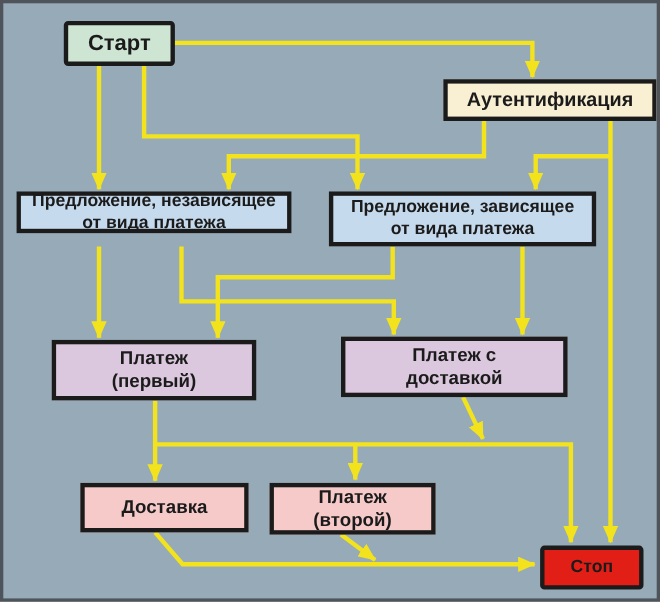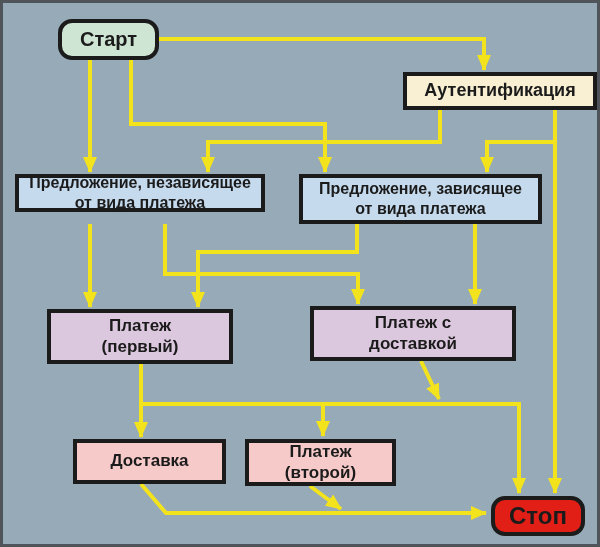--- a/index.html
+++ b/index.html
@@ -17,30 +17,30 @@
     position:absolute;
     box-sizing:border-box;
     border:4px solid #1b1b1b;
     display:flex;align-items:center;justify-content:center;
     text-align:center;
     font-weight:bold;
     color:#1b1b1b;
     white-space:pre-line;
     line-height:1.22;
   }
-  .terminator{border-radius:14px;}
+  .terminator{border-radius:4px;}
   .n-start {left:55px; top:16px; width:101px;height:41px; background:#cfe5d3; font-size:20px;}
   .n-auth  {left:400px;top:69px; width:194px;height:38px; background:#f9efd2; font-size:18px;}
   .n-oindep{left:12px; top:171px;width:250px;height:38px; background:#c6daed; font-size:16px;}
   .n-odep  {left:296px;top:171px;width:243px;height:50px; background:#c6daed; font-size:16px;}
   .n-pay1  {left:44px; top:306px;width:186px;height:55px; background:#dcc8de; font-size:17px;}
   .n-payd  {left:307px;top:303px;width:206px;height:55px; background:#dcc8de; font-size:17px;}
   .n-deliv {left:70px; top:436px;width:153px;height:45px; background:#f7caca; font-size:17px;}
   .n-pay2  {left:242px;top:436px;width:151px;height:47px; background:#f7caca; font-size:17px;}
-  .n-stop  {left:488px;top:493px;width:94px; height:40px; background:#e11f17; font-size:24px;}
+  .n-stop  {left:488px;top:493px;width:94px; height:40px; background:#e11f17; font-size:16px;}
   polyline{fill:none;stroke:#f3e31d;stroke-width:4;}
 </style>
 </head>
 <body>
 
 <div class="frame">
 
   <svg class="wires" width="600" height="547" viewBox="0 0 600 547">
     <defs>
       <marker id="arr" markerUnits="userSpaceOnUse" markerWidth="16" markerHeight="14" viewBox="0 0 16 14" refX="15" refY="7" orient="auto">

